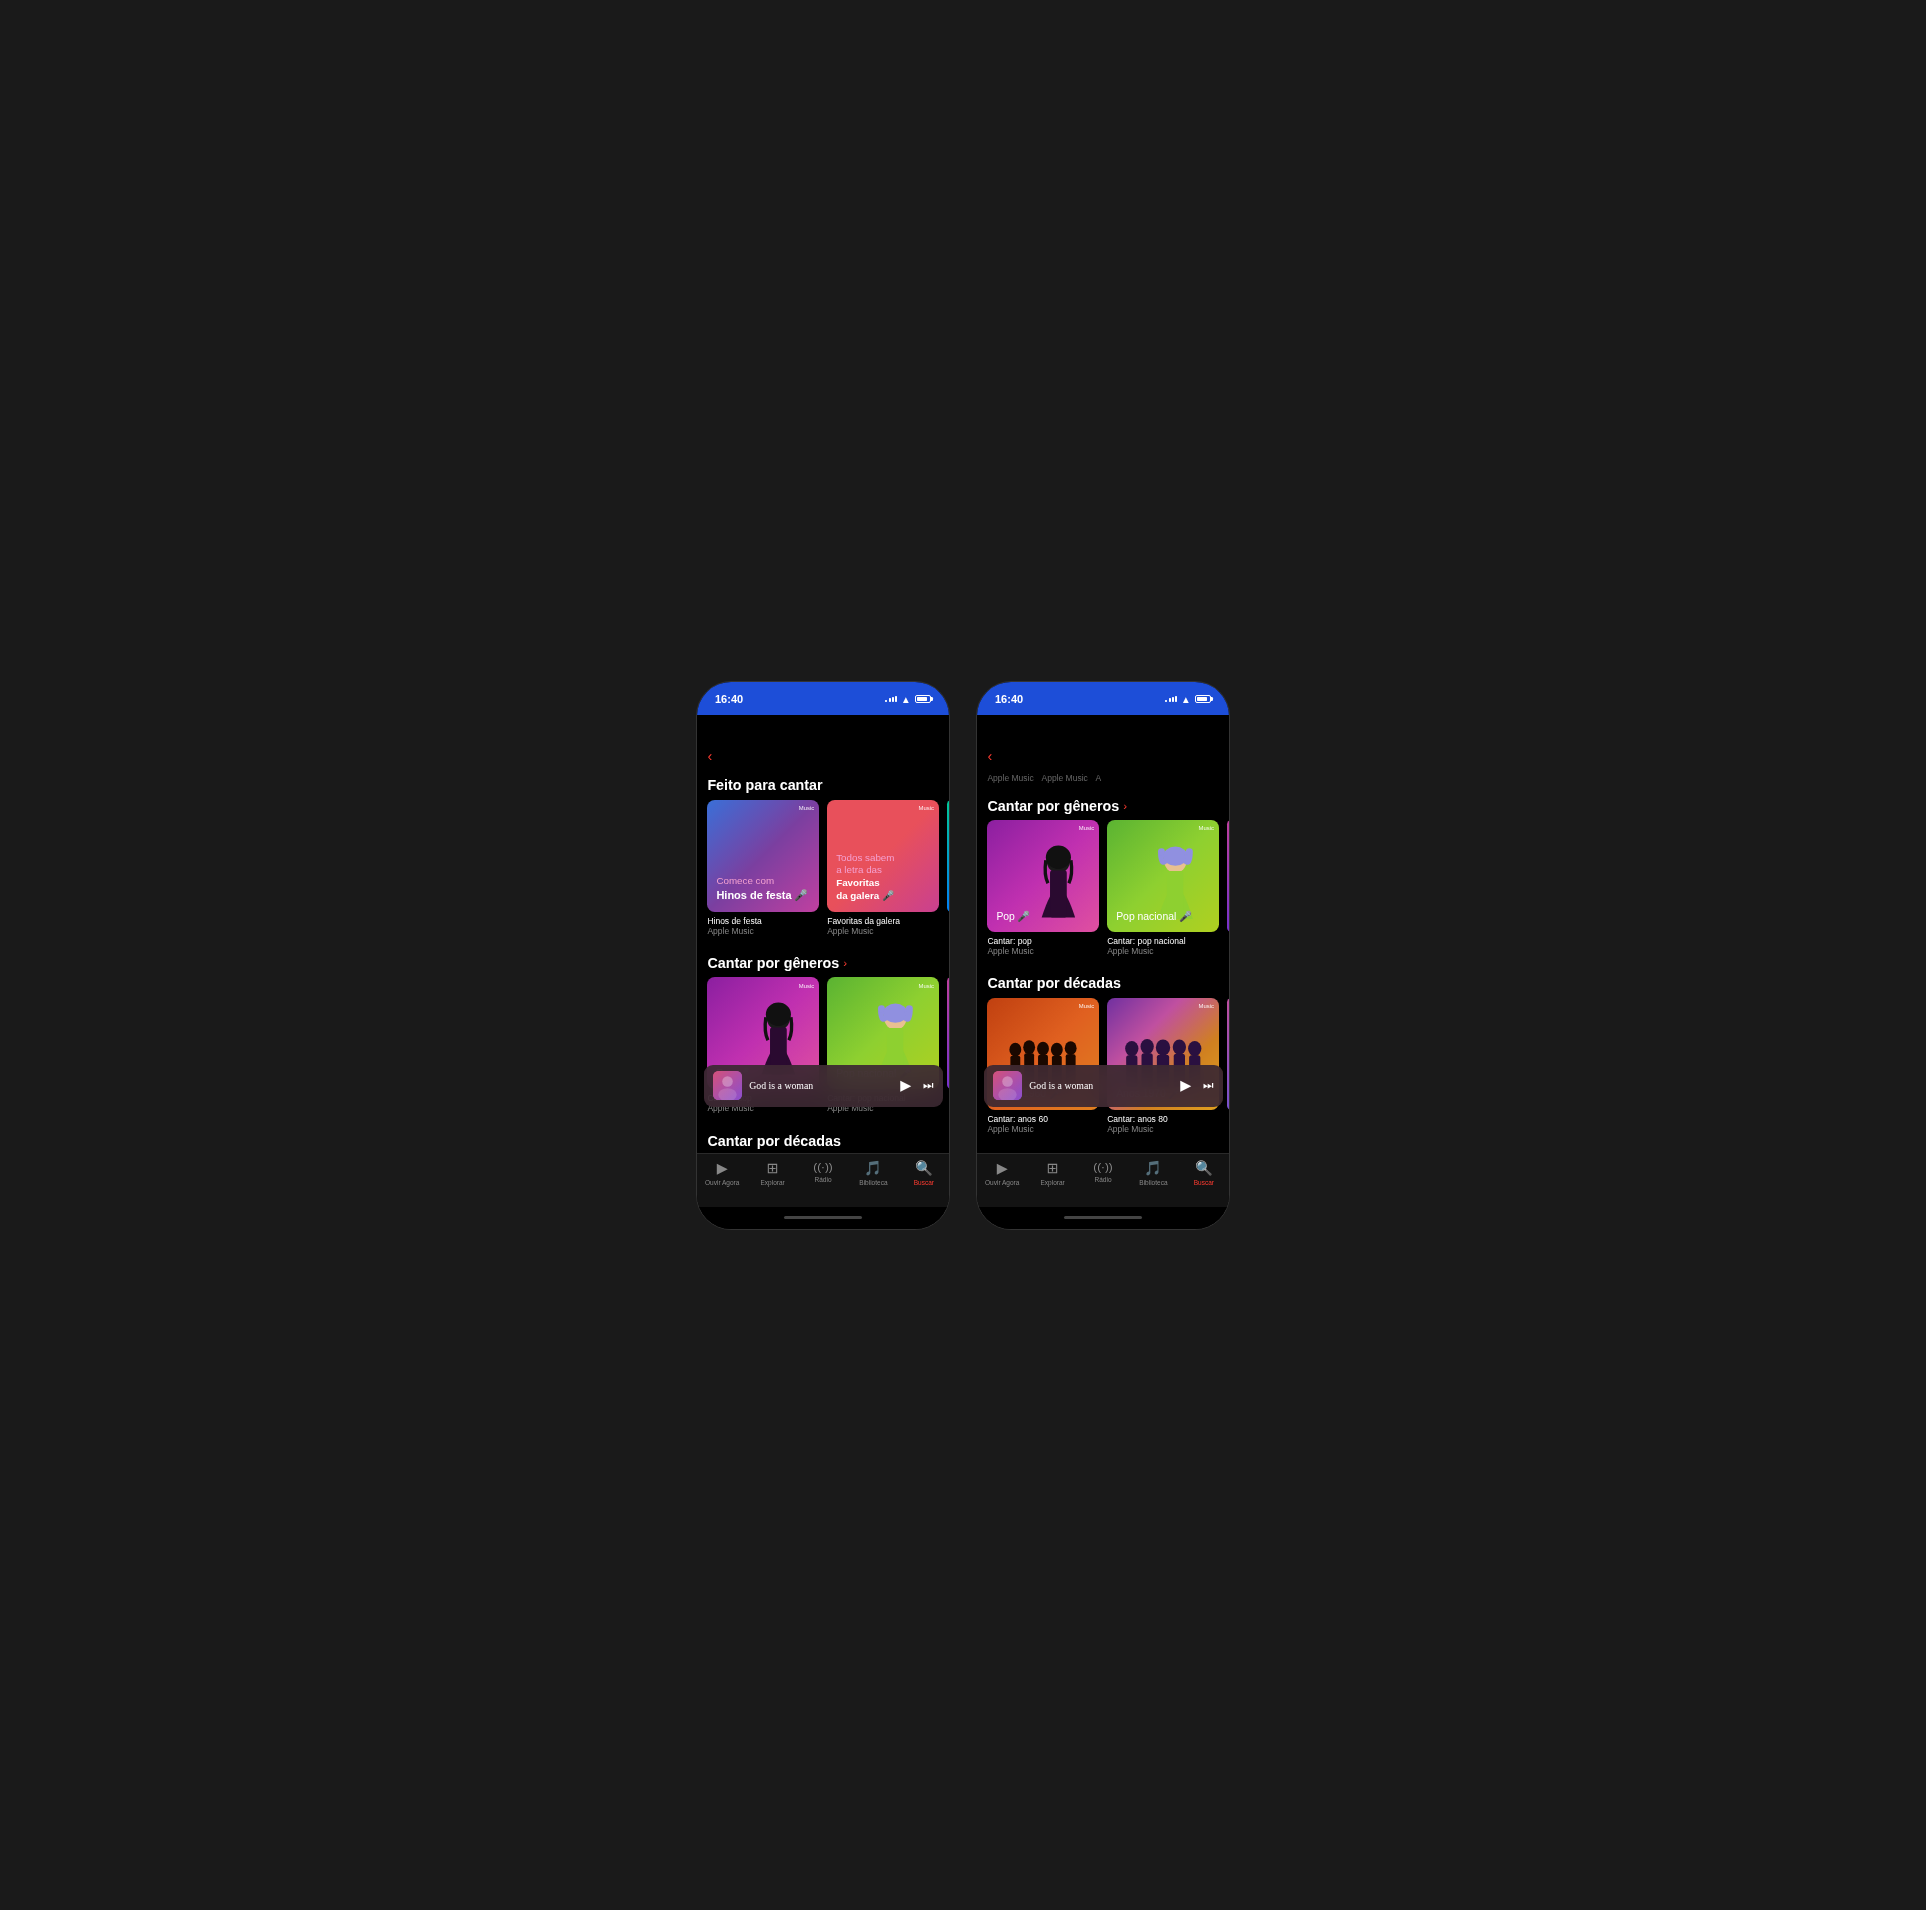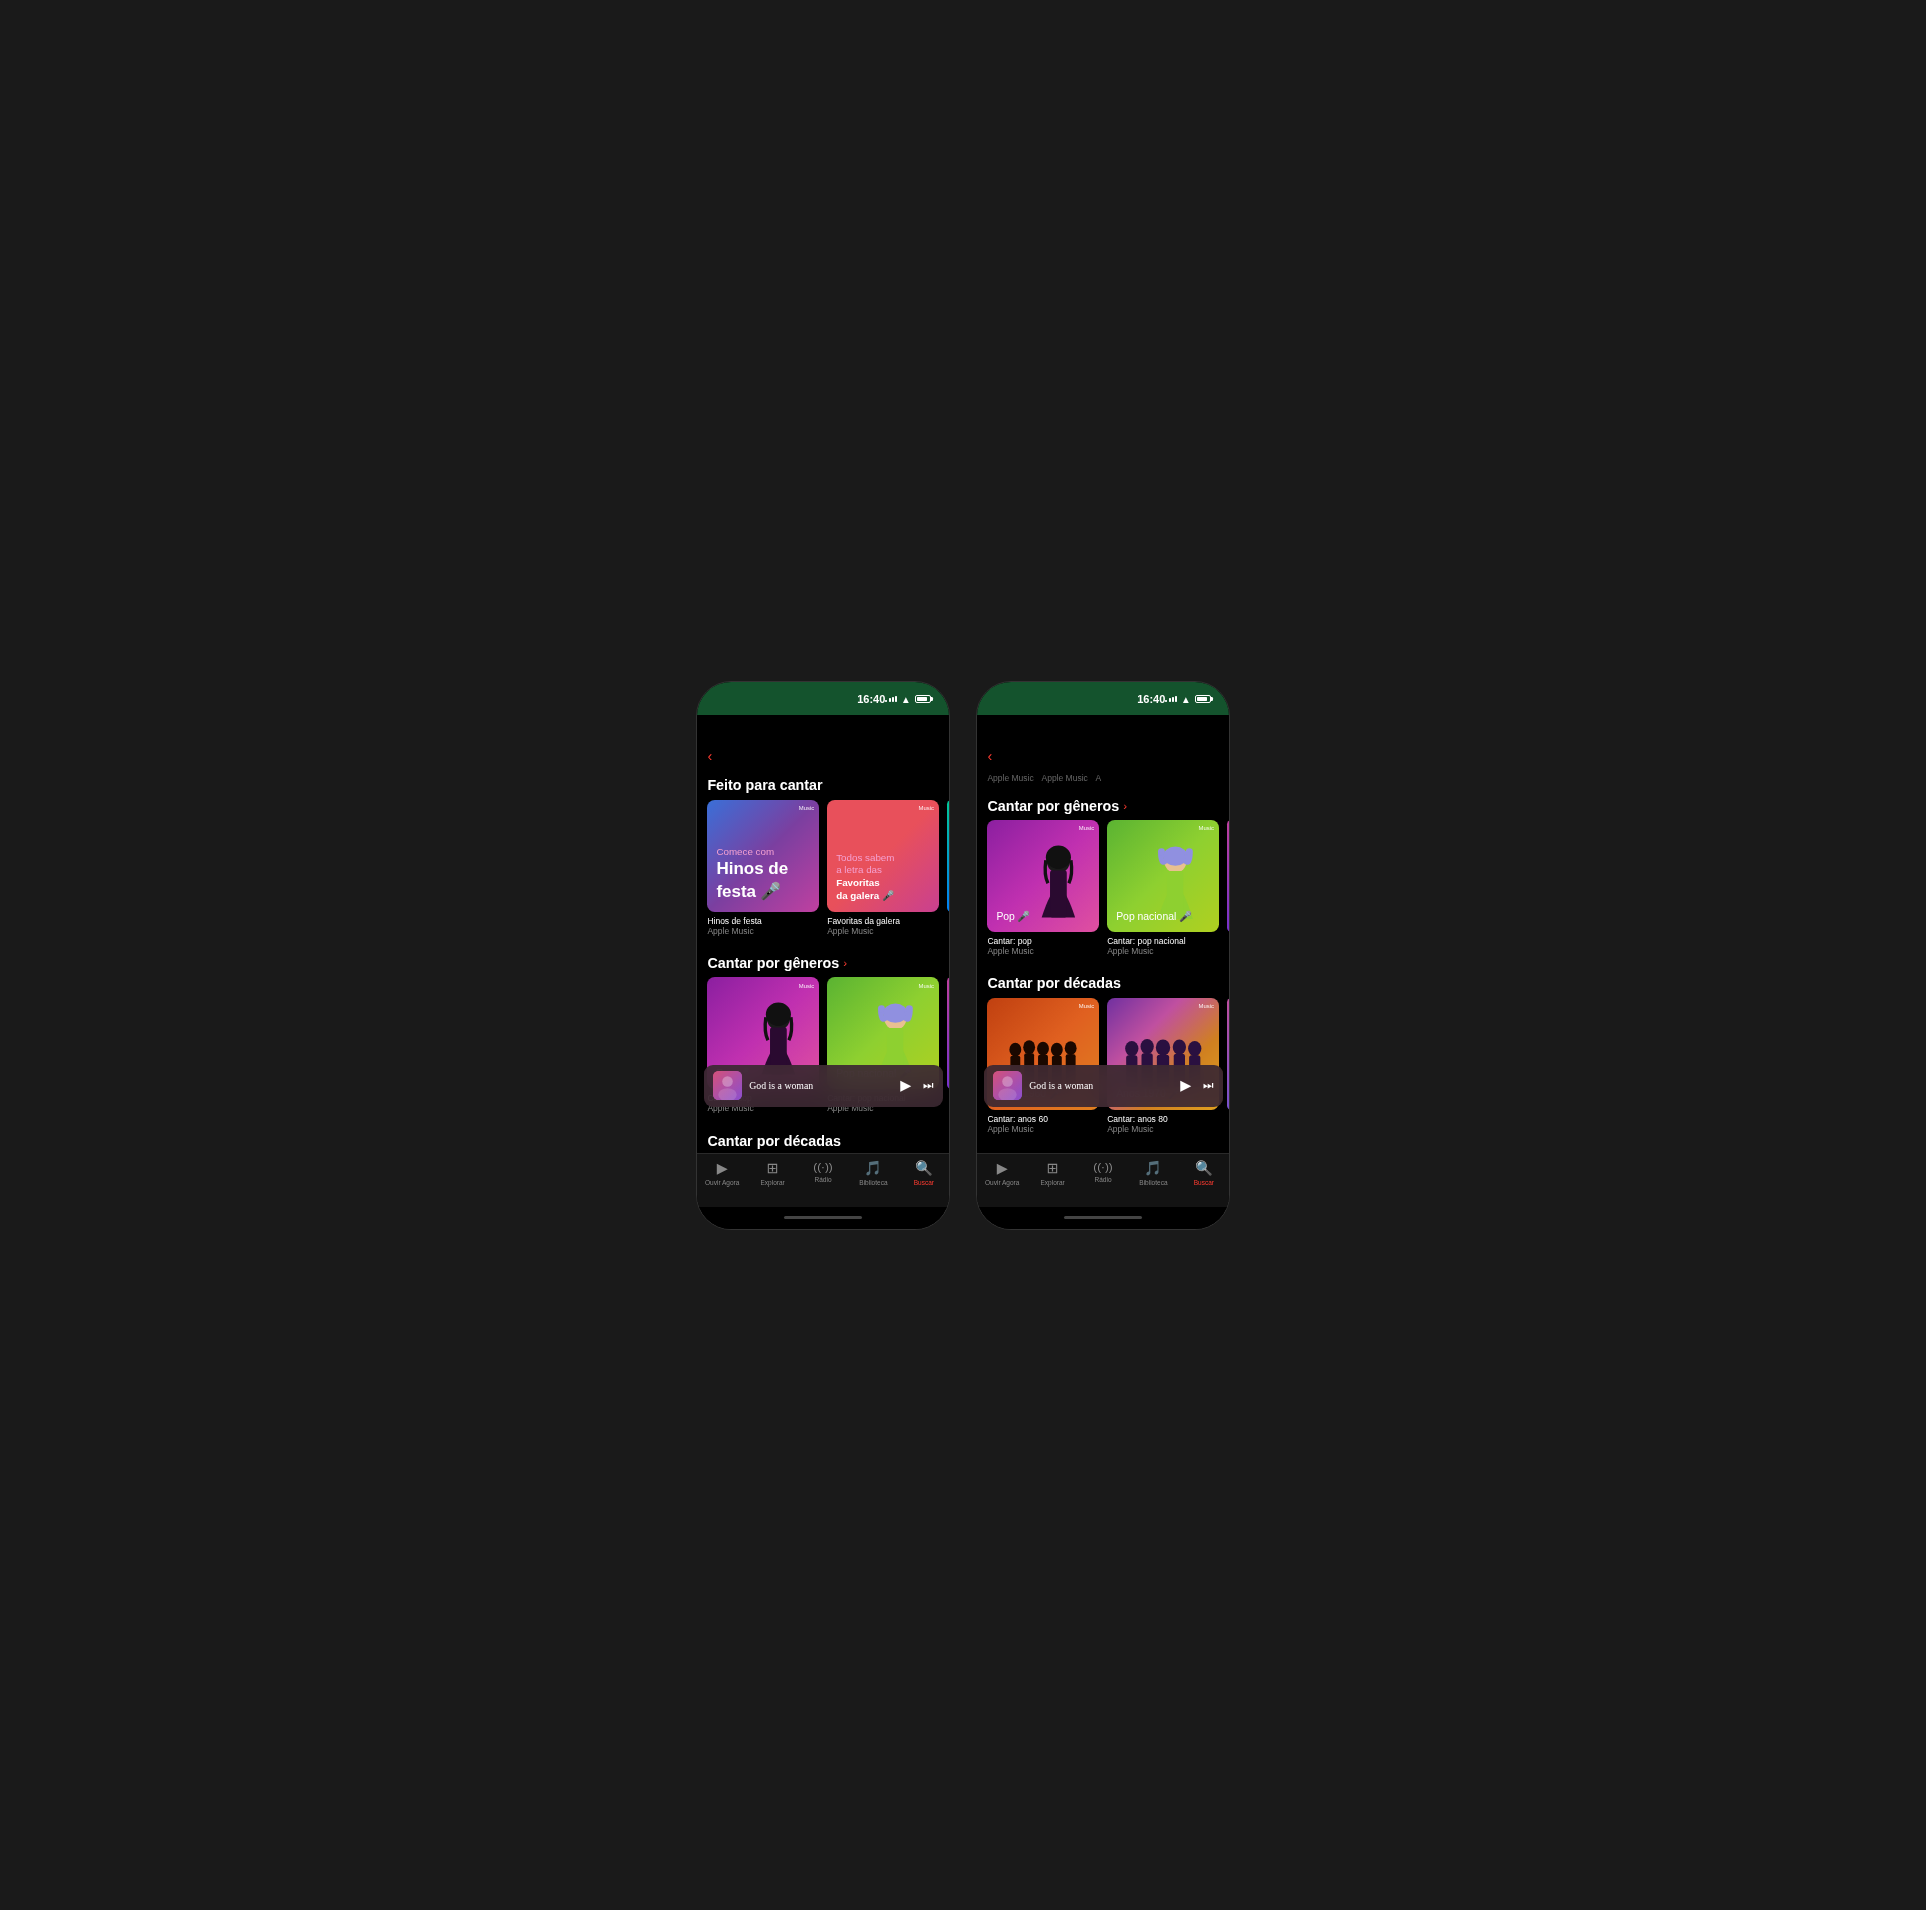--- a/index.html
+++ b/index.html
@@ -22,25 +22,25 @@
       border: 1.3px solid #333;
       overflow: hidden;
       position: relative;
       display: flex;
       flex-direction: column;
     }
 
     
     .status-bar {
       display: flex;
-      justify-content: flex-end;
+      justify-content: space-between;
       align-items: center;
       padding: 2px 18px 0;
       height: 33px;
-      background: #14532d;
+      background: #1d4ed8;
       flex-shrink: 0;
     }
     .status-time {
       font-size: 11px;
       font-weight: 600;
       color: #fff;
     }
     .status-icons {
       display: flex;
       align-items: center;
@@ -385,21 +385,21 @@
 
       <div class="cards-row">
 
         <div class="card-wrapper">
           <div class="card">
             <div class="card-bg bg-blue-purple"></div>
             <div class="card-apple-music">
               <span style="font-size:7.2px;"></span>
               <span>Music</span>
             </div>
-            <div class="card-label-pink">Comece com<br><strong style="color:#fff;font-size:17px;">Hinos de festa 🎤</strong></div>
+            <div class="card-label-pink">Comece com<br><strong style="color:#fff;font-size:11px;">Hinos de festa 🎤</strong></div>
           </div>
           <div class="card-info">
             <div class="card-name">Hinos de festa</div>
             <div class="card-sub">Apple Music</div>
           </div>
         </div>
 
         <div class="card-wrapper">
           <div class="card">
             <div class="card-bg bg-pink-red"></div>

